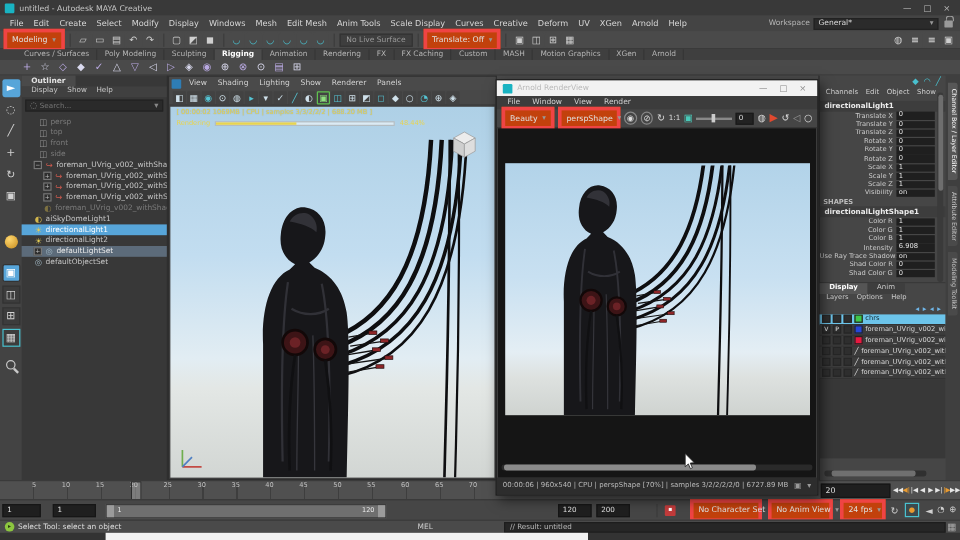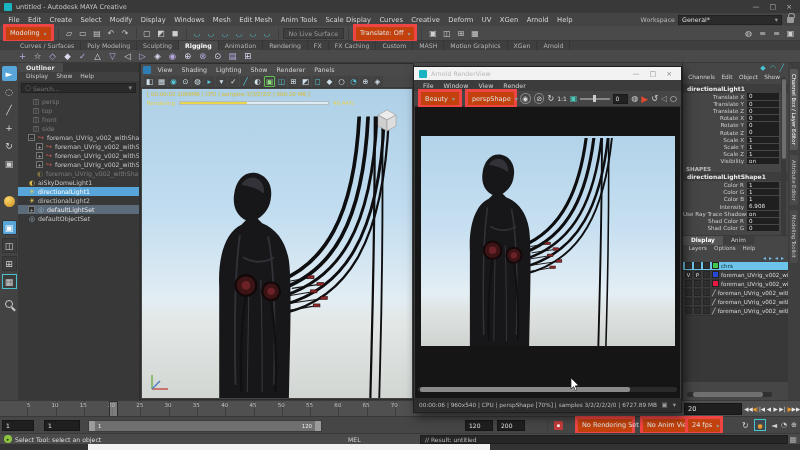--- a/index.html
+++ b/index.html
@@ -723,23 +723,23 @@
     <span class="rangebar">
       <span class="h"></span>
       <span class="lab">1</span>
       <span class="lab r">120</span>
       <span class="h"></span>
     </span>
     <span class="nfield" style="position:absolute;left:465px;width:28px">120</span>
     <span class="nfield" style="position:absolute;left:497px;width:28px">200</span>
     <span class="sep" style="position:absolute;left:545px"></span>
     <span class="keychar" style="position:absolute;left:554px">▪</span>
-    <span class="dd" style="position:absolute;left:575px;width:60px">No Rendering Set</span>
+    <span class="dd" style="position:absolute;left:575px;width:60px">No Character Set</span>
     <span class="dd" style="position:absolute;left:640px;width:54px">No Anim View</span>
-    <span class="dd" style="position:absolute;left:685px;width:38px">24 fps</span>
+    <span class="dd" style="position:absolute;left:700px;width:38px">24 fps</span>
     <span class="gicon" style="position:absolute;left:742px">↻</span>
     <span class="akey" style="position:absolute;left:754px">●</span>
     <span class="gicon" style="position:absolute;left:771px">◄</span>
     <span class="gicon" style="position:absolute;left:781px;font-size:7px">◔</span>
     <span class="gicon" style="position:absolute;left:791px;font-size:7px">⊕</span>
   </div>
 
   <div class="abs cmdrow">
     <span class="helpdot">▸</span>
     <span class="helptext">Select Tool: select an object</span>

